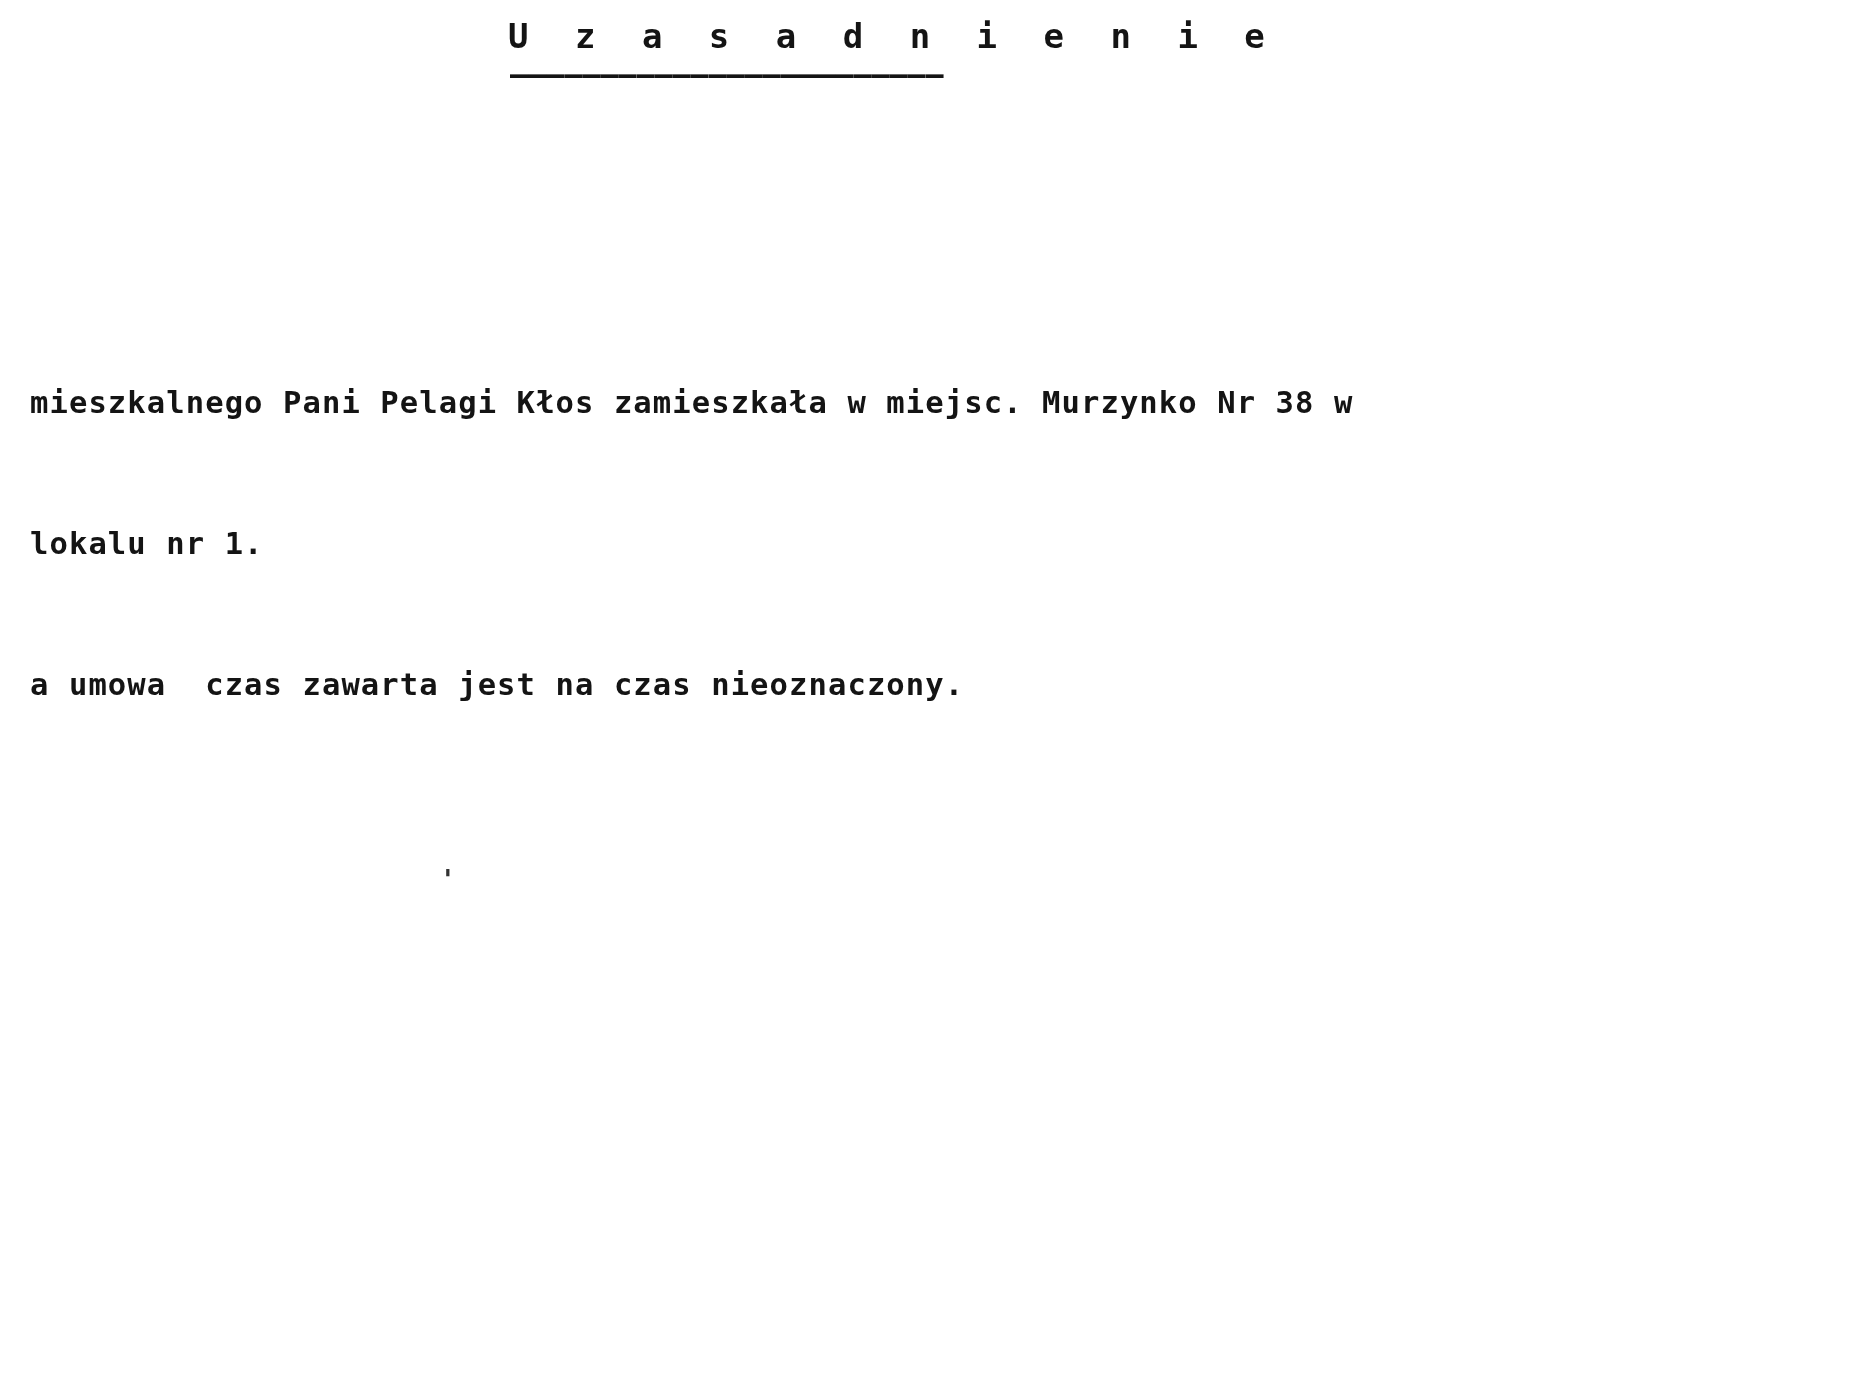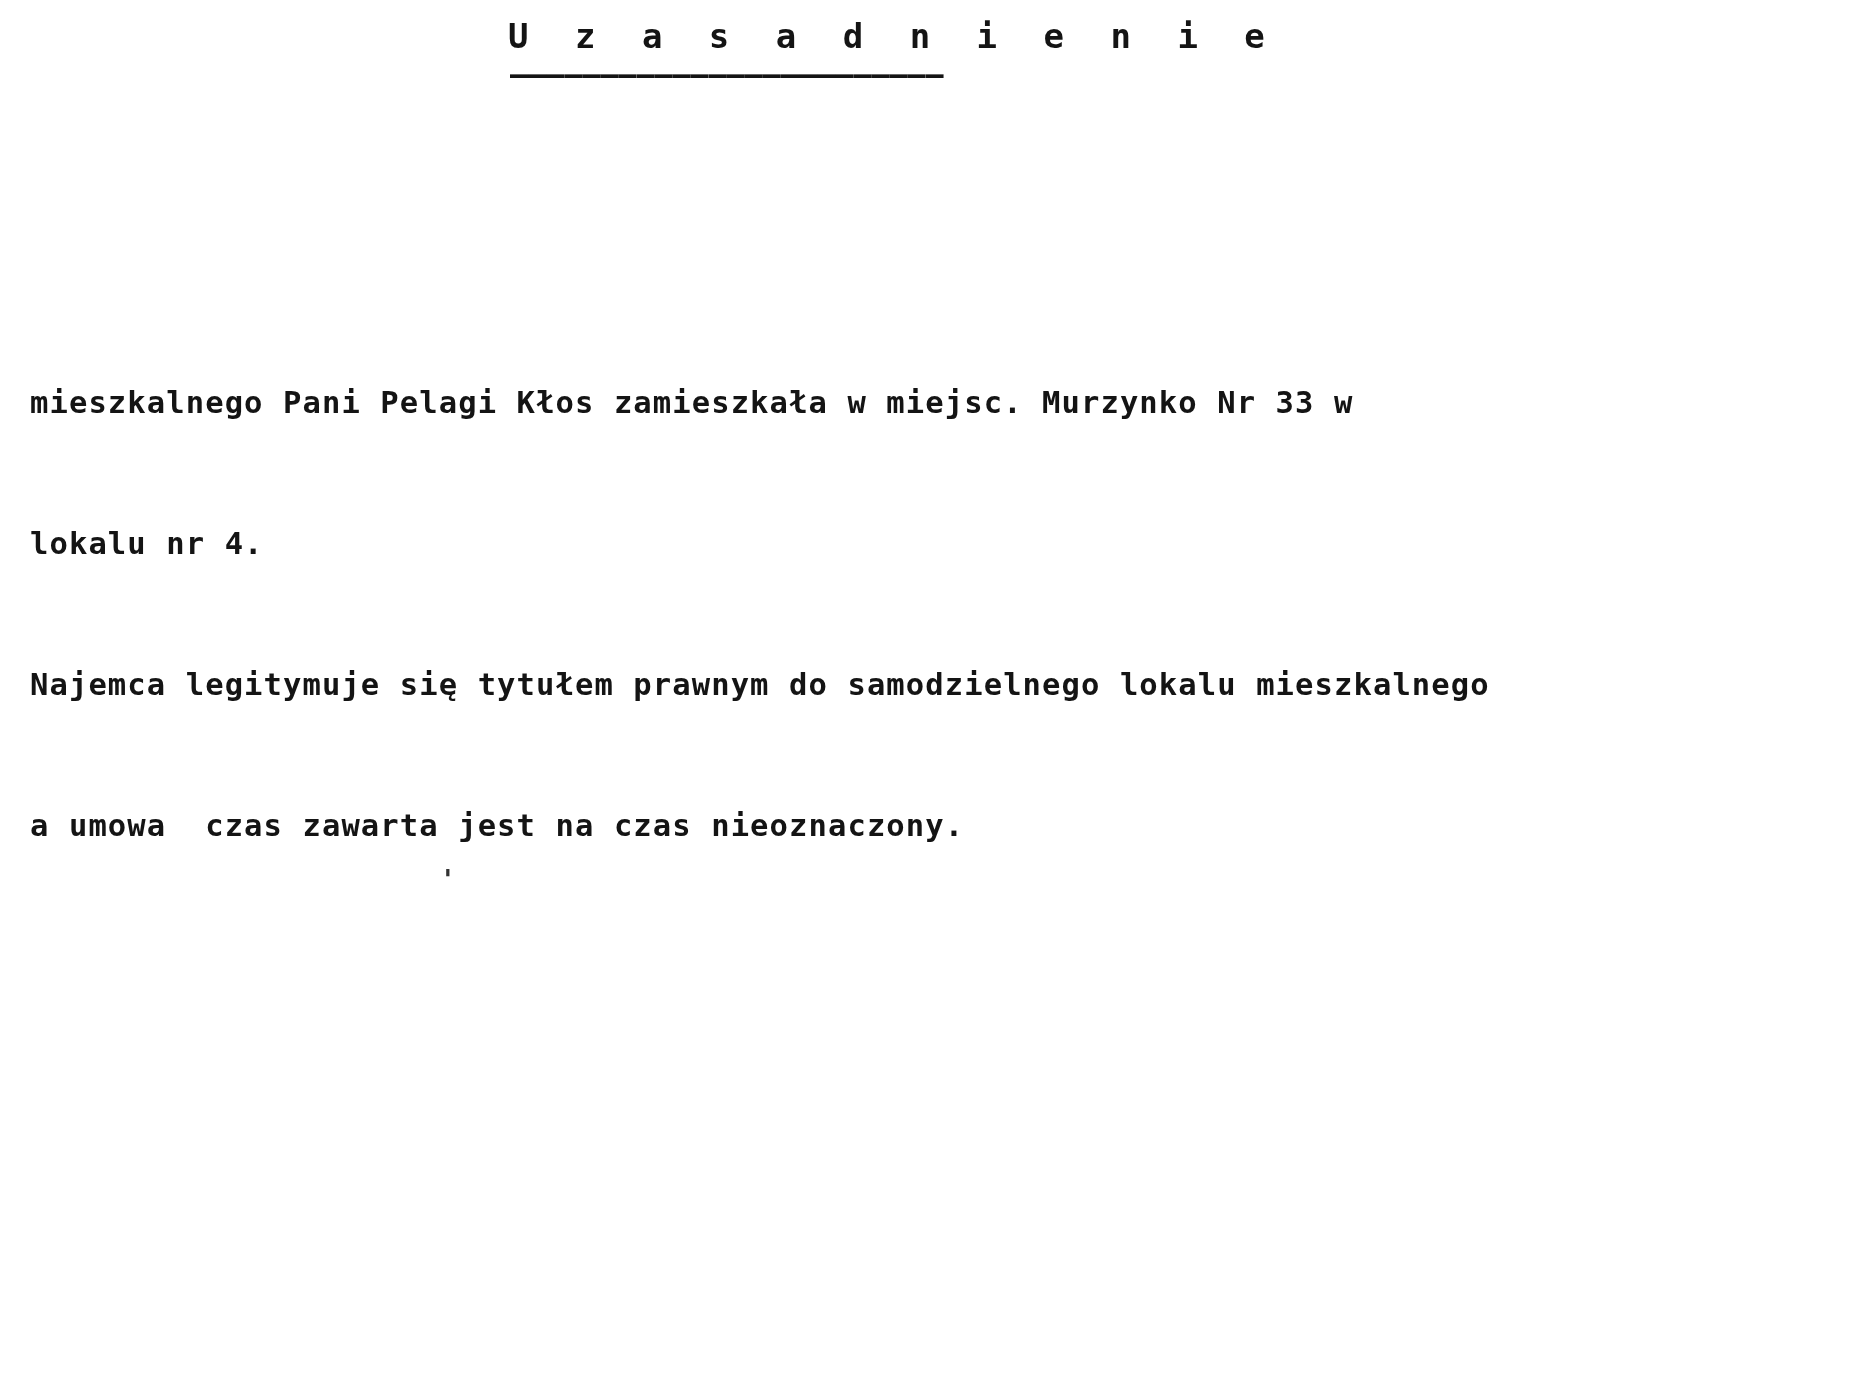--- a/index.html
+++ b/index.html
@@ -75,23 +75,22 @@
 <div class="page">
 
   <div class="title-block">
     <div class="doc-title">U z a s a d n i e n i e</div>
     <div class="title-rule">————————————————————————</div>
   </div>
 
   <div class="body-text">
 
     <div class="para">
-      <div class="line">mieszkalnego Pani Pelagi Kłos zamieszkała w miejsc. Murzynko Nr 33 w</div>
-      <div class="line">lokalu nr 4.</div>
-      <div class="line">Najemca legitymuje się tytułem prawnym do samodzielnego lokalu mieszkalnego</div>
+      <div class="line">mieszkalnego Pani Pelagi Kłos zamieszkała w miejsc. Murzynko Nr 38 w</div>
+      <div class="line">lokalu nr 1.</div>
       <div class="line">a umowa  czas zawarta jest na czas nieoznaczony.</div>
     </div>
 
     <div class="blank-line"></div>
 
     
 
     
 
     

